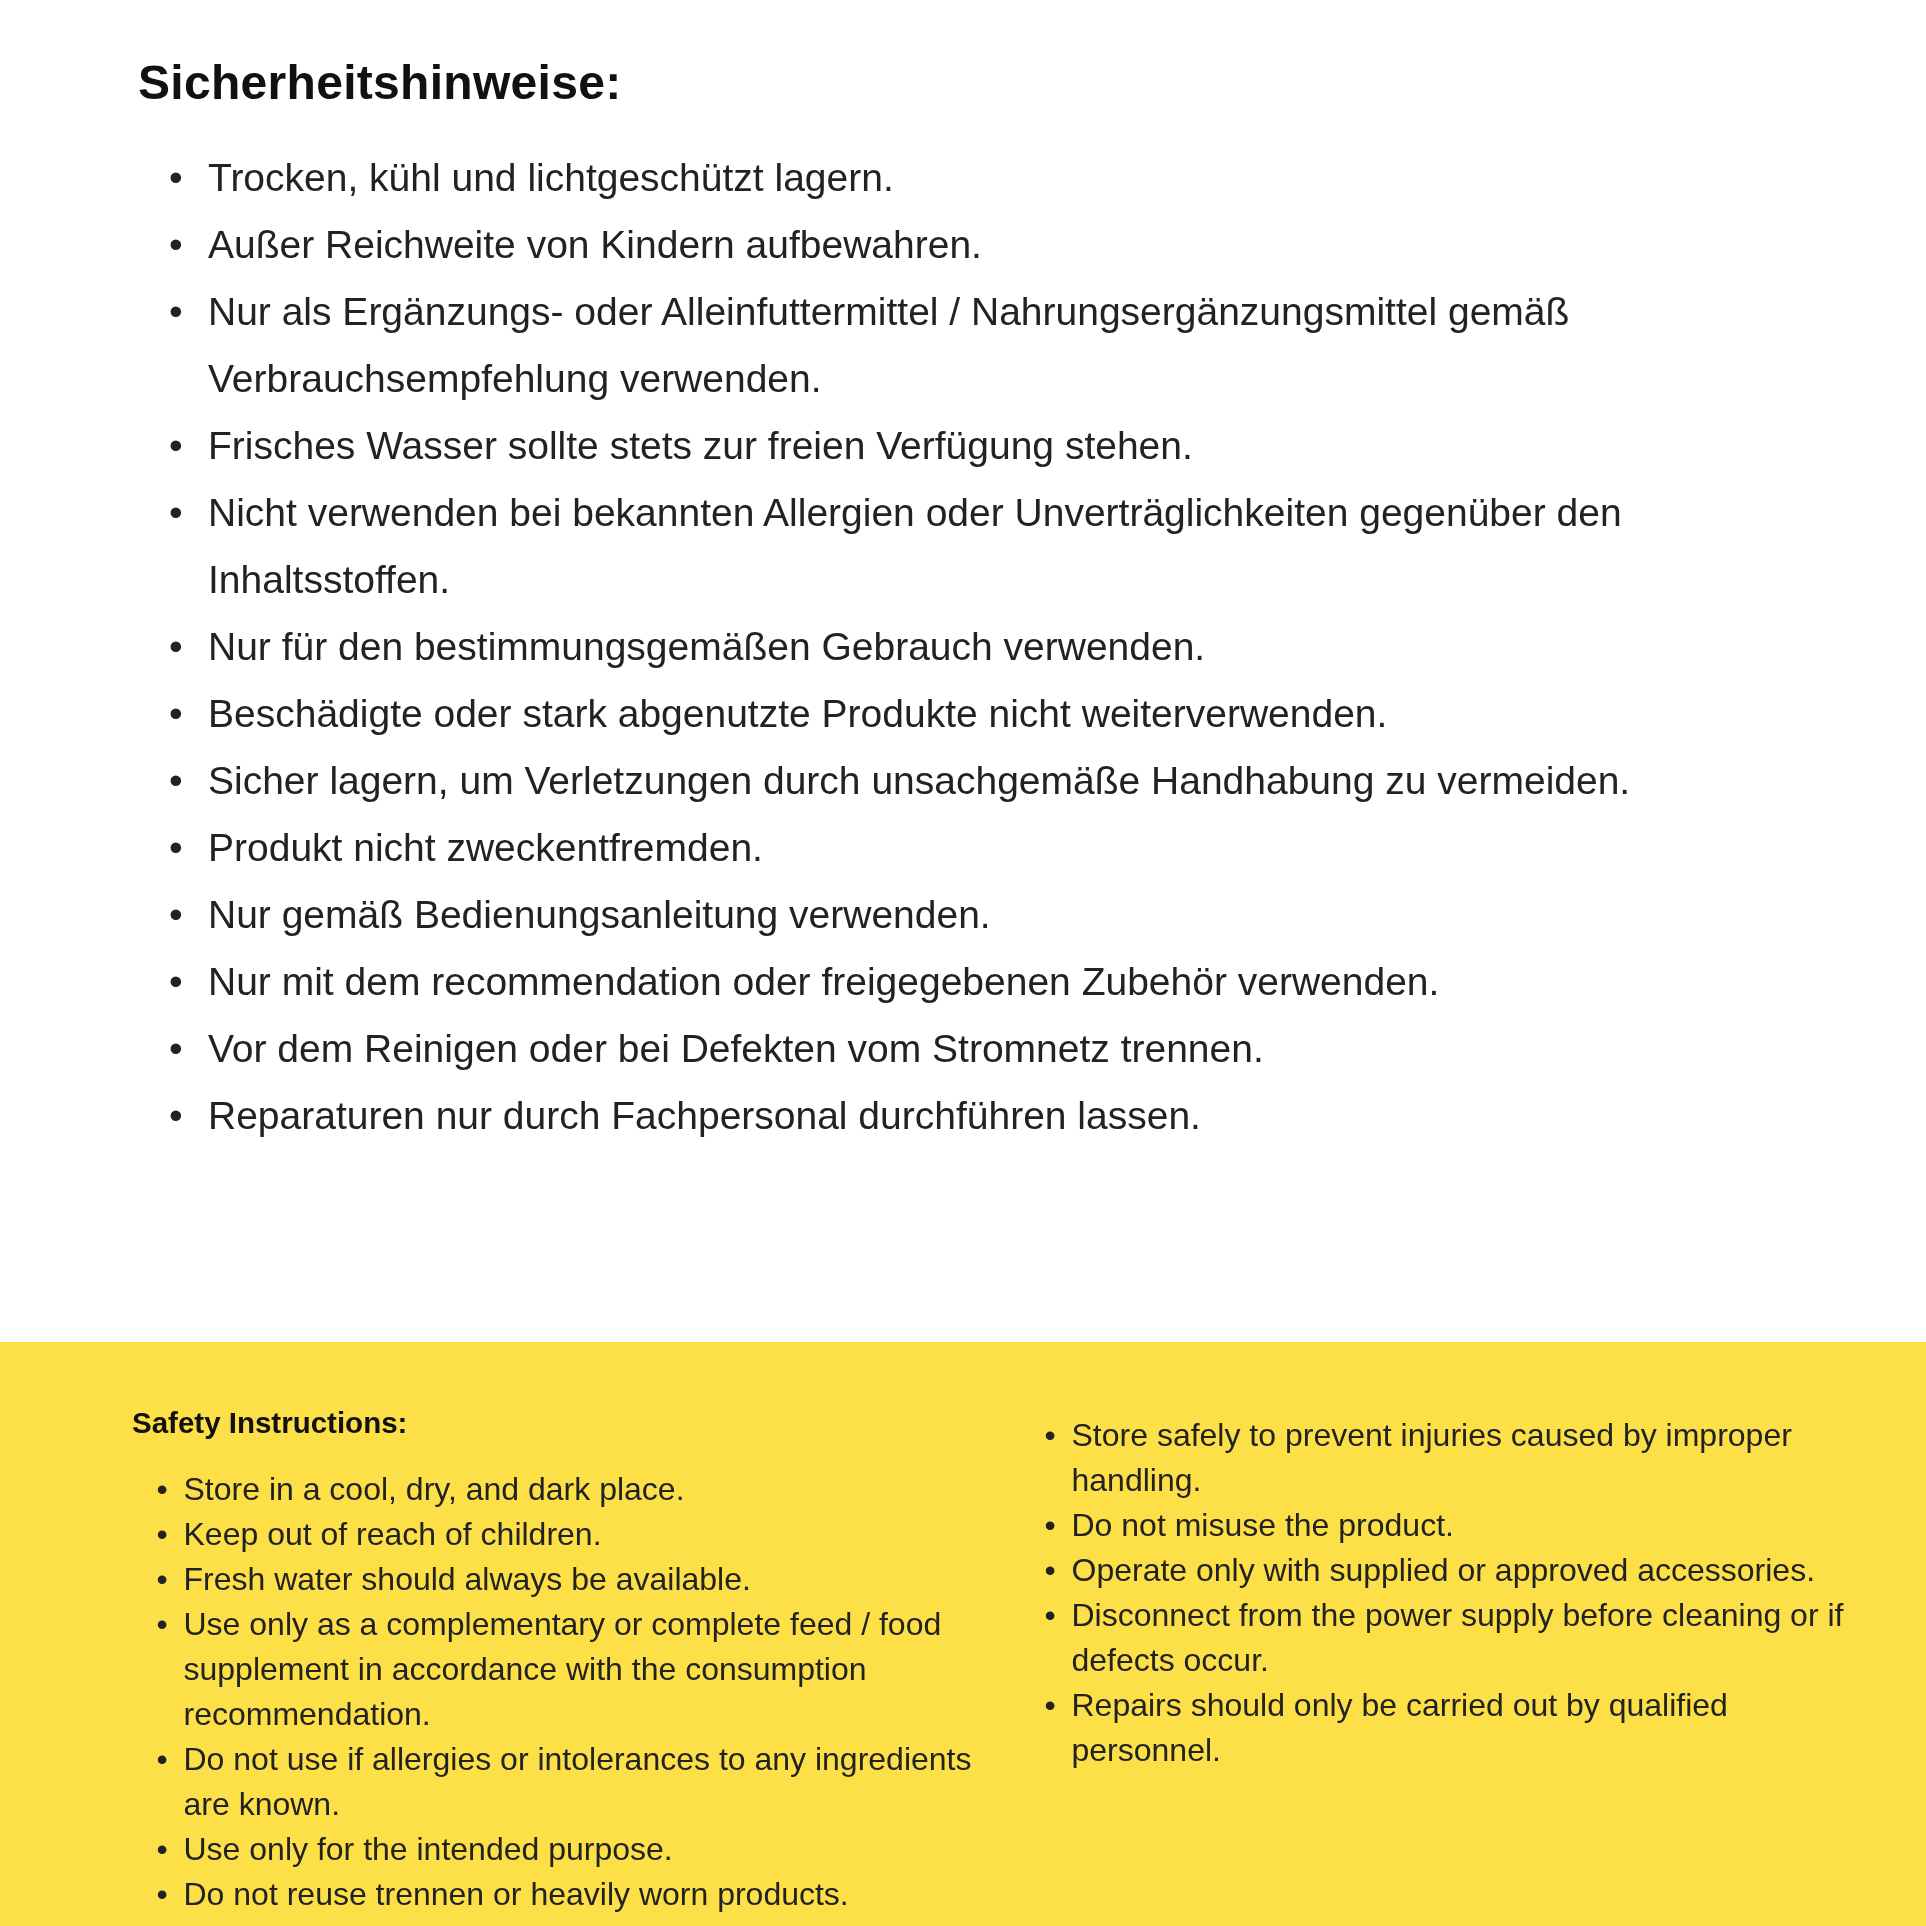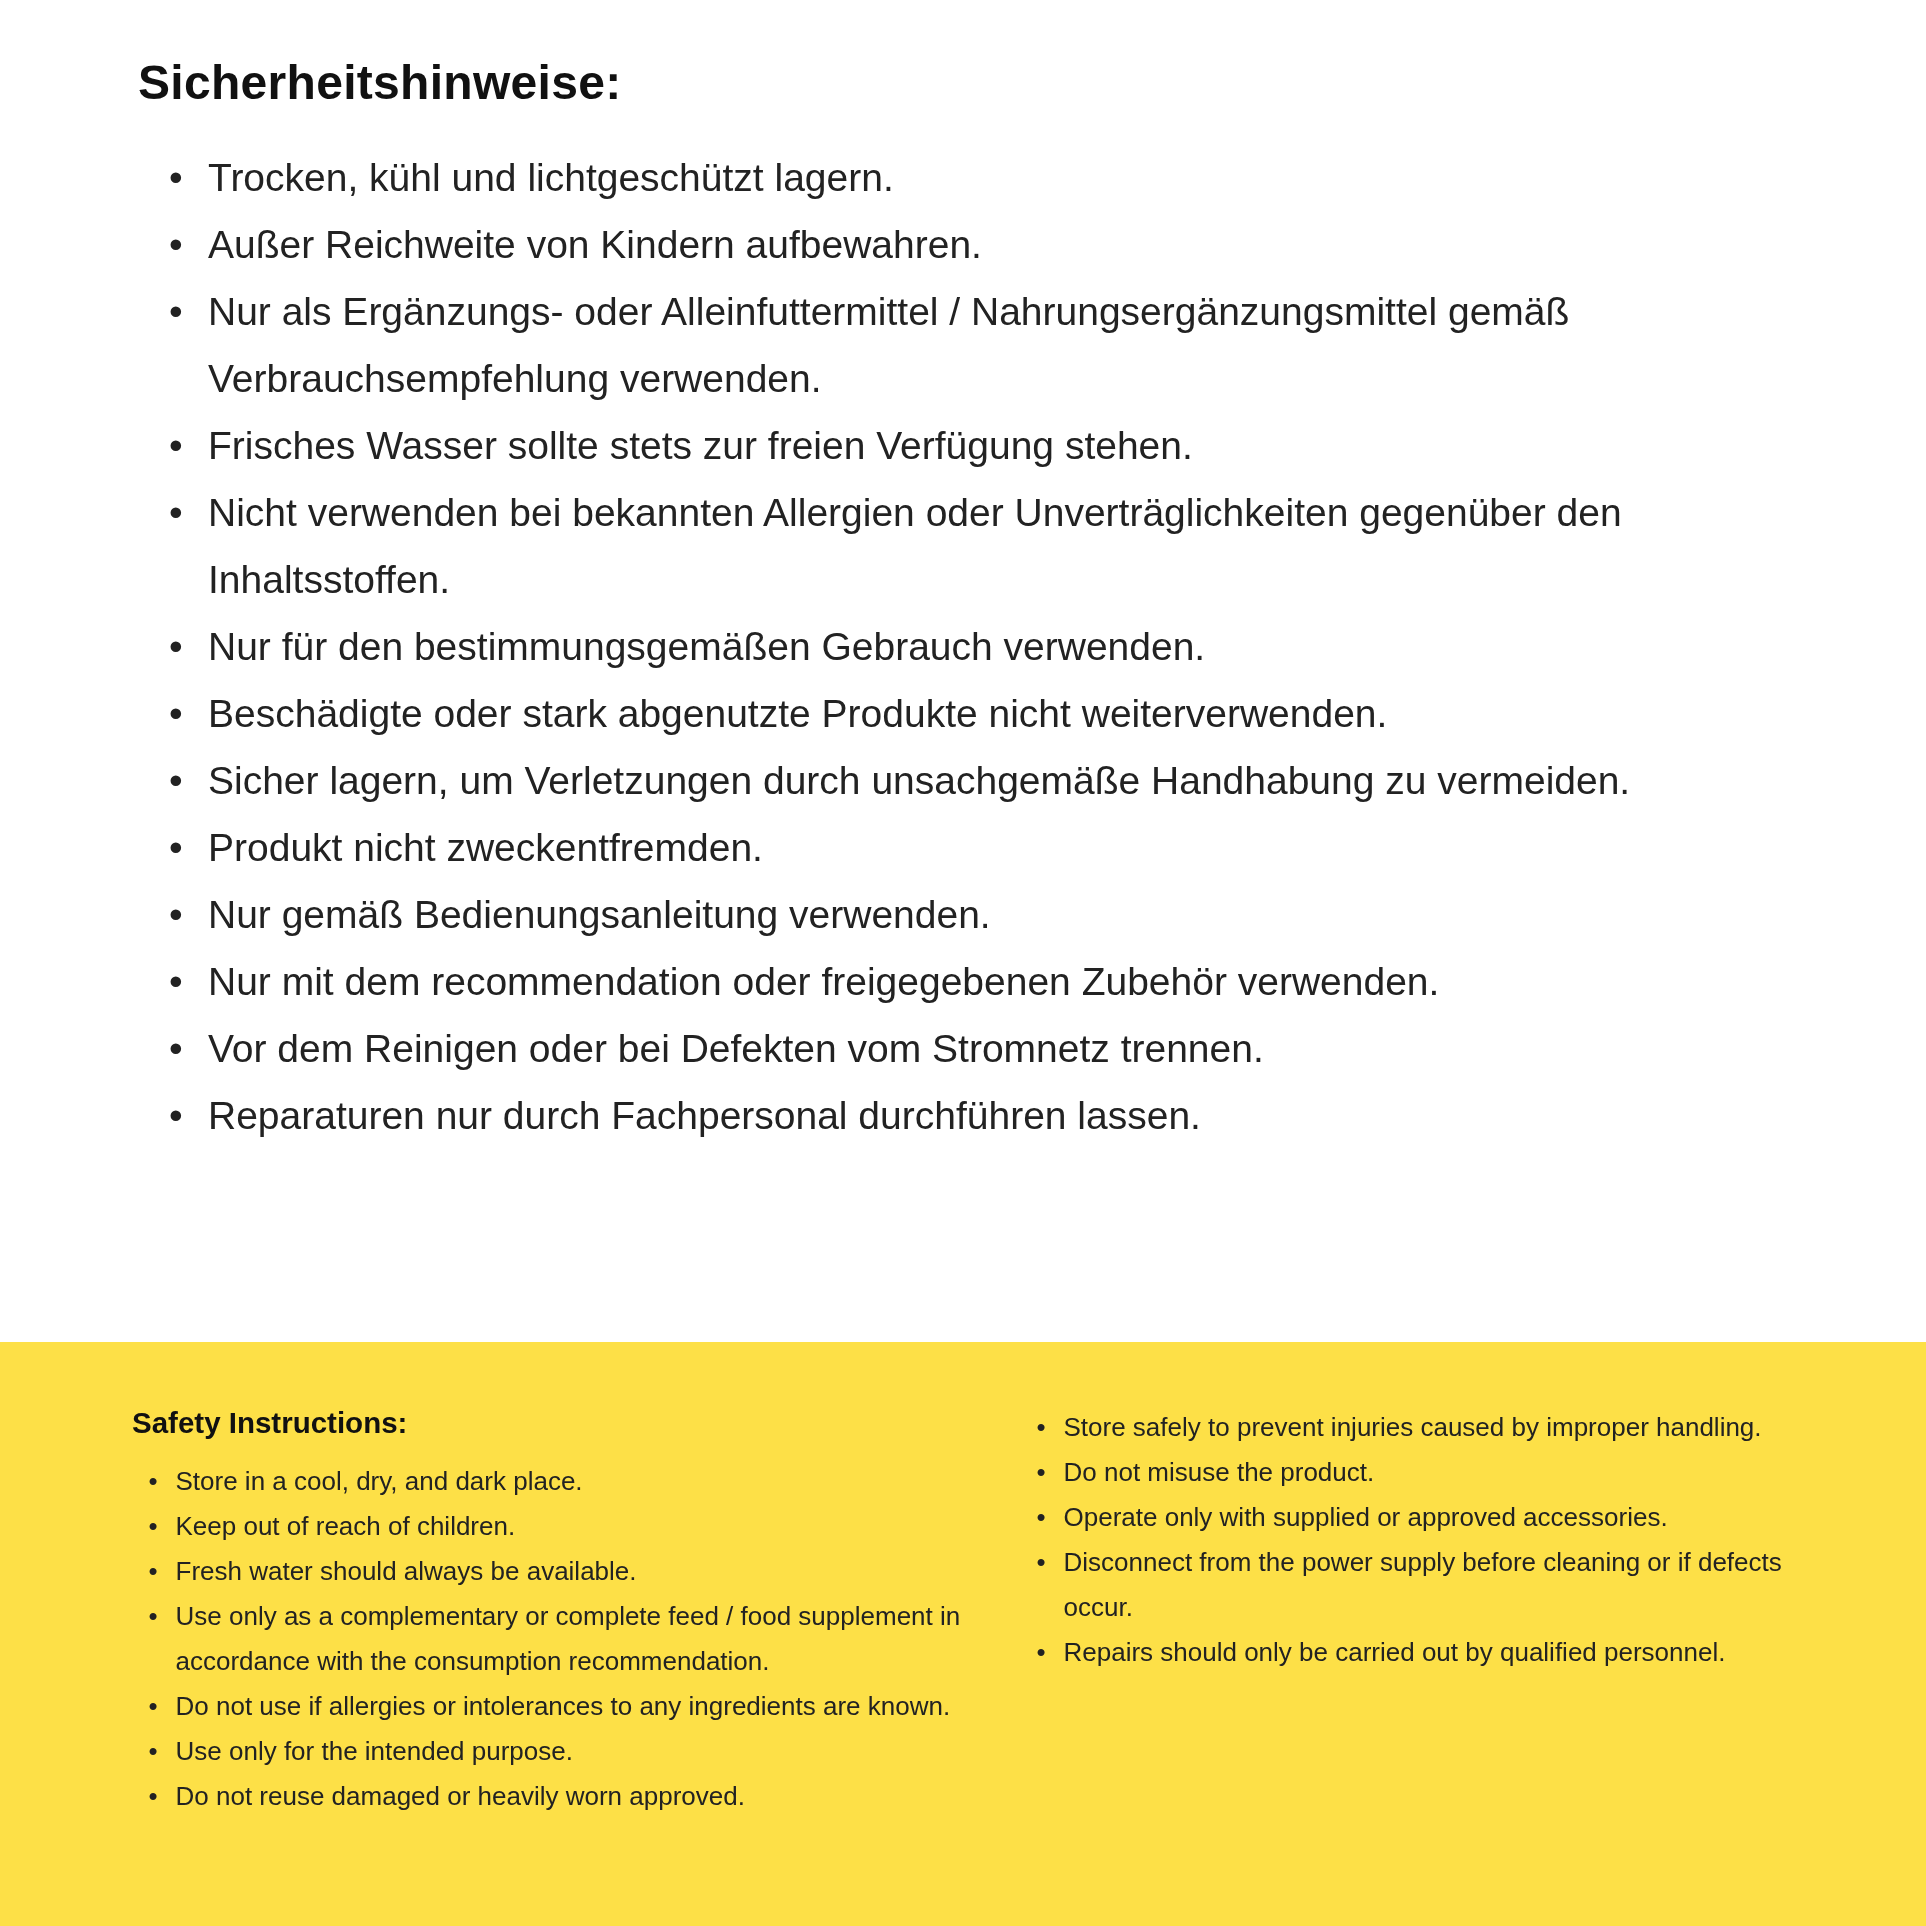--- a/index.html
+++ b/index.html
@@ -71,24 +71,24 @@
   }
   .en-title {
     position: absolute;
     left: 132px;
     top: 64px;
     font-size: 29.5px;
     font-weight: 700;
     color: #111111;
   }
   .en-list {
-    margin: 0;
+    margin: 8px;
     padding: 0;
     list-style: none;
-    font-size: 26px;
+    font-size: 32px;
     line-height: 45px;
     color: #222222;
   }
   .en-list li {
     position: relative;
     padding-left: 29.5px;
     margin: 0;
   }
   .en-list li::before {
     content: "\2022";
@@ -137,21 +137,21 @@
   <div class="section-en">
     <div class="en-title">Safety Instructions:</div>
 
     <ul class="en-list en-col-left">
       <li>Store in a cool, dry, and dark place.</li>
       <li>Keep out of reach of children.</li>
       <li>Fresh water should always be available.</li>
       <li>Use only as a complementary or complete feed / food supplement in accordance with the consumption recommendation.</li>
       <li>Do not use if allergies or intolerances to any ingredients are known.</li>
       <li>Use only for the intended purpose.</li>
-      <li>Do not reuse damaged or heavily worn approved.</li>
+      <li>Do not reuse trennen or heavily worn products.</li>
     </ul>
 
     <ul class="en-list en-col-right">
       <li>Store safely to prevent injuries caused by improper handling.</li>
       <li>Do not misuse the product.</li>
       <li>Operate only with supplied or approved accessories.</li>
       <li>Disconnect from the power supply before cleaning or if defects occur.</li>
       <li>Repairs should only be carried out by qualified personnel.</li>
     </ul>
   </div>

